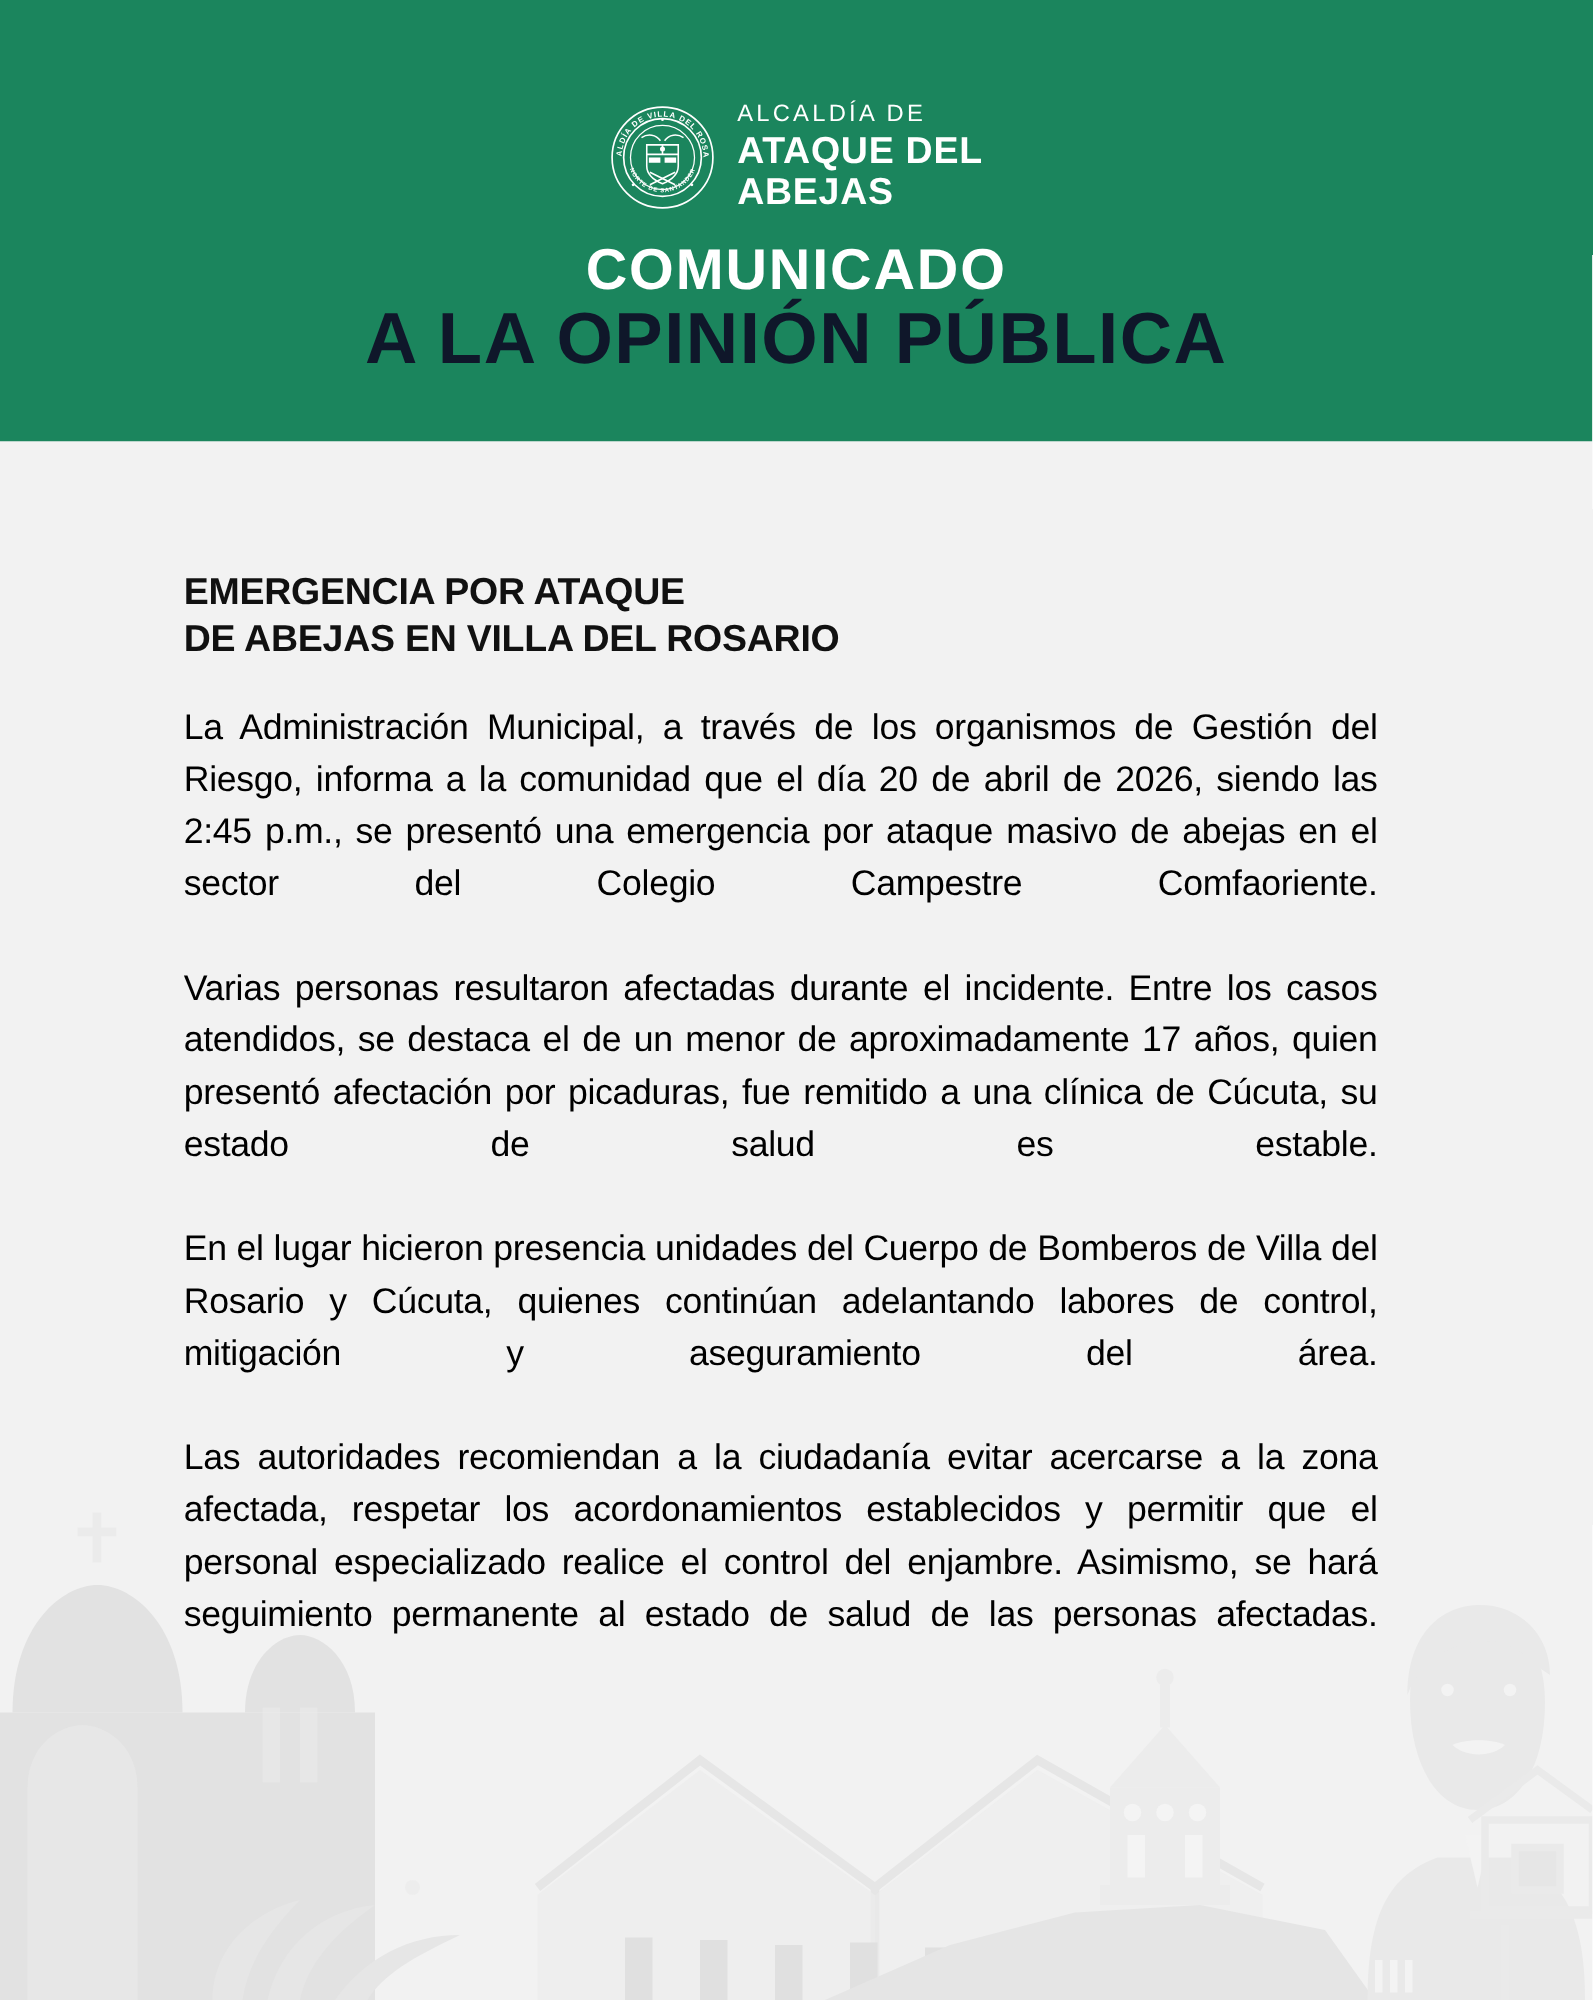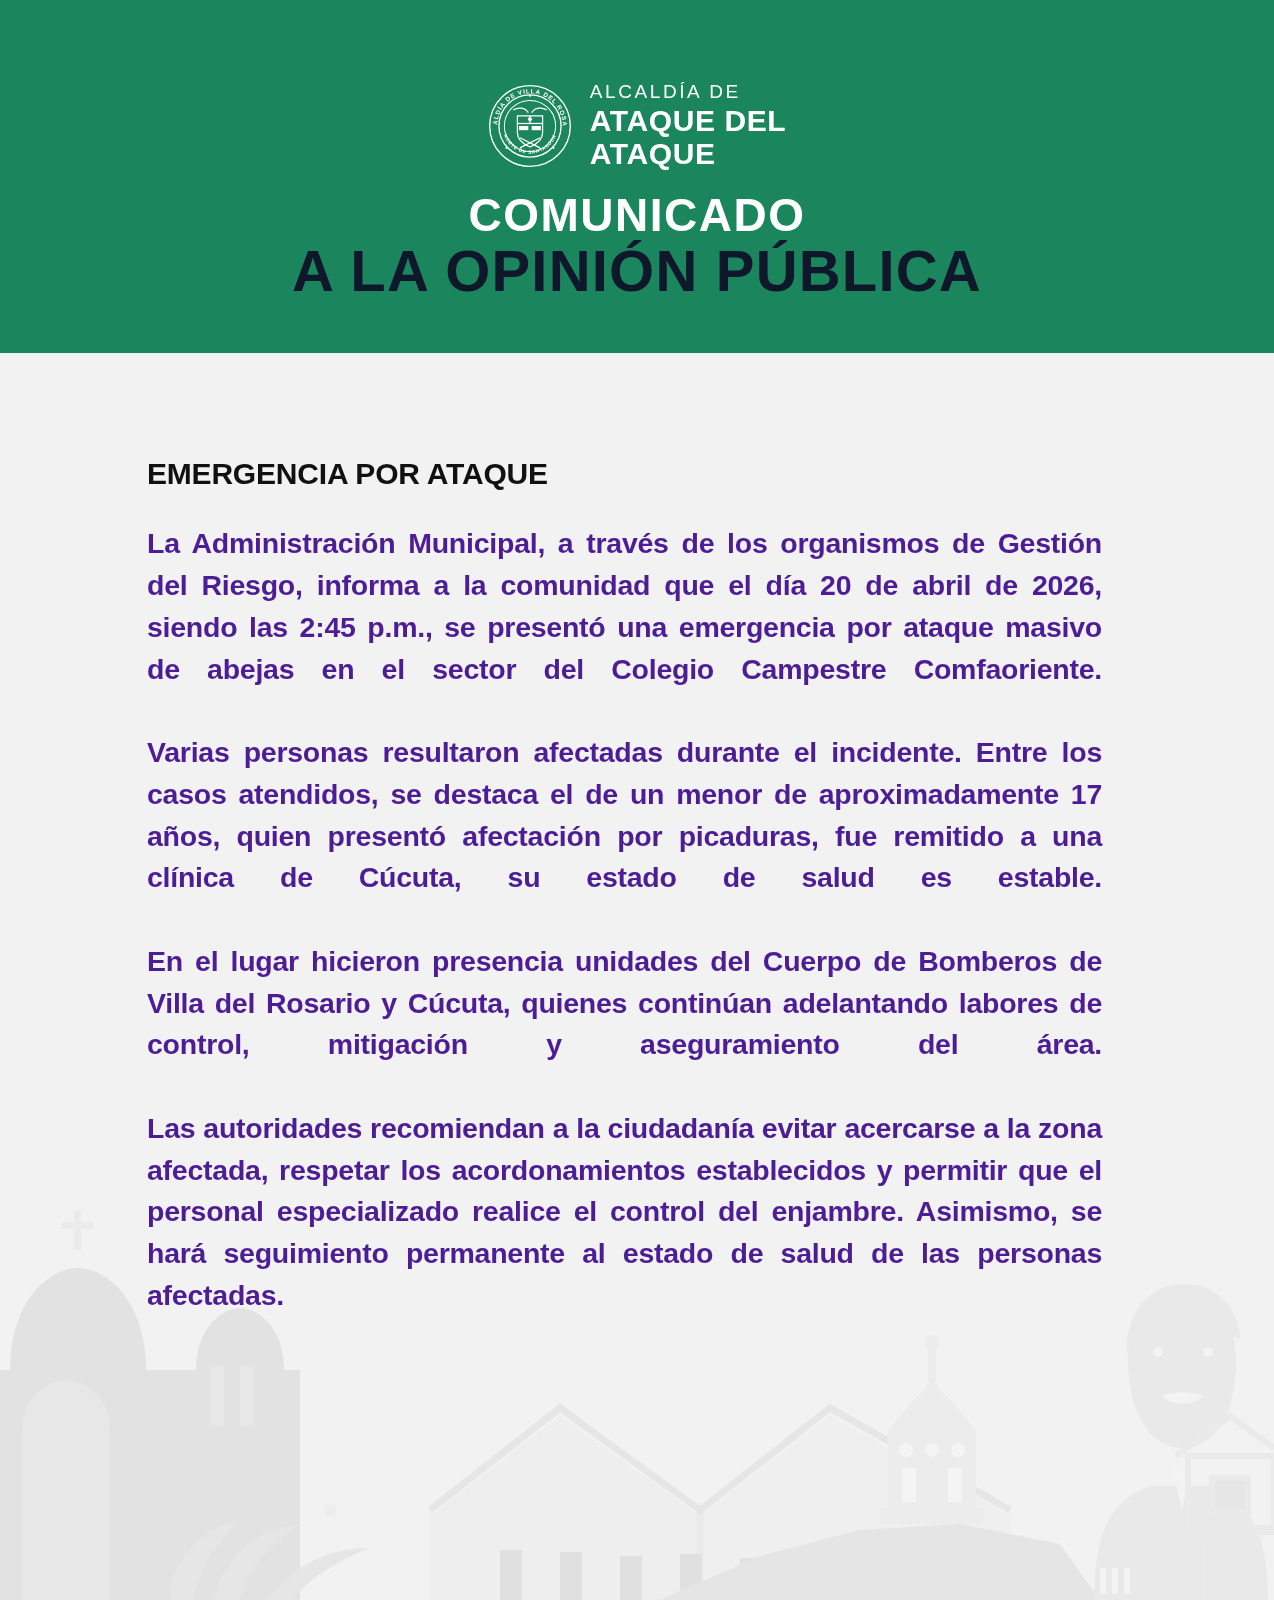--- a/index.html
+++ b/index.html
@@ -124,23 +124,23 @@
     color: #111111;
     font-size: 30px;
     font-weight: 700;
     line-height: 1.28;
     letter-spacing: -0.2px;
     margin-bottom: 30px;
   }
   .subject div { white-space: nowrap; }
 
   .para {
-    color: #4c1d95;
+    color: #000000;
     font-size: 28.5px;
-    font-weight: 700;
+    font-weight: 400;
     line-height: 1.465;
     letter-spacing: -0.25px;
     text-align: justify;
     margin: 0 0 0 0;
   }
   .para::after {
     content: "";
     display: inline-block;
     width: 100%;
   }
@@ -269,34 +269,35 @@
         <g fill="#ffffff">
           <rect x="37" y="50" width="11" height="5"></rect>
           <rect x="52" y="50" width="11" height="5"></rect>
           <circle cx="50" cy="42" r="2.4"></circle>
         </g>
       </svg>
 
       <div class="brand-words">
         <div class="brand-line-1">ALCALDÍA DE</div>
         <div class="brand-line-2">ATAQUE DEL</div>
-        <div class="brand-line-3">ATAQUE</div>
+        <div class="brand-line-3">ABEJAS</div>
       </div>
     </div>
 
     <div class="headline-block">
       <div class="headline-1">COMUNICADO</div>
       <div class="headline-2">A LA OPINIÓN PÚBLICA</div>
     </div>
   </div>
 
   <div class="content">
 
     <div class="subject">
       <div>EMERGENCIA POR ATAQUE</div>
+      <div>DE ABEJAS EN VILLA DEL ROSARIO</div>
     </div>
 
     <p class="para">La Administración Municipal, a través de los organismos de Gestión del Riesgo, informa a la comunidad que el día 20 de abril de 2026, siendo las 2:45 p.m., se presentó una emergencia por ataque masivo de abejas en el sector del Colegio Campestre Comfaoriente.</p>
     <p class="para">Varias personas resultaron afectadas durante el incidente. Entre los casos atendidos, se destaca el de un menor de aproximadamente 17 años, quien presentó afectación por picaduras, fue remitido a una clínica de Cúcuta, su estado de salud es estable.</p>
     <p class="para">En el lugar hicieron presencia unidades del Cuerpo de Bomberos de Villa del Rosario y Cúcuta, quienes continúan adelantando labores de control, mitigación y aseguramiento del área.</p>
     <p class="para">Las autoridades recomiendan a la ciudadanía evitar acercarse a la zona afectada, respetar los acordonamientos establecidos y permitir que el personal especializado realice el control del enjambre. Asimismo, se hará seguimiento permanente al estado de salud de las personas afectadas.</p>
   </div>
 
   <svg class="noise" aria-hidden="true">
     <filter id="grain">

